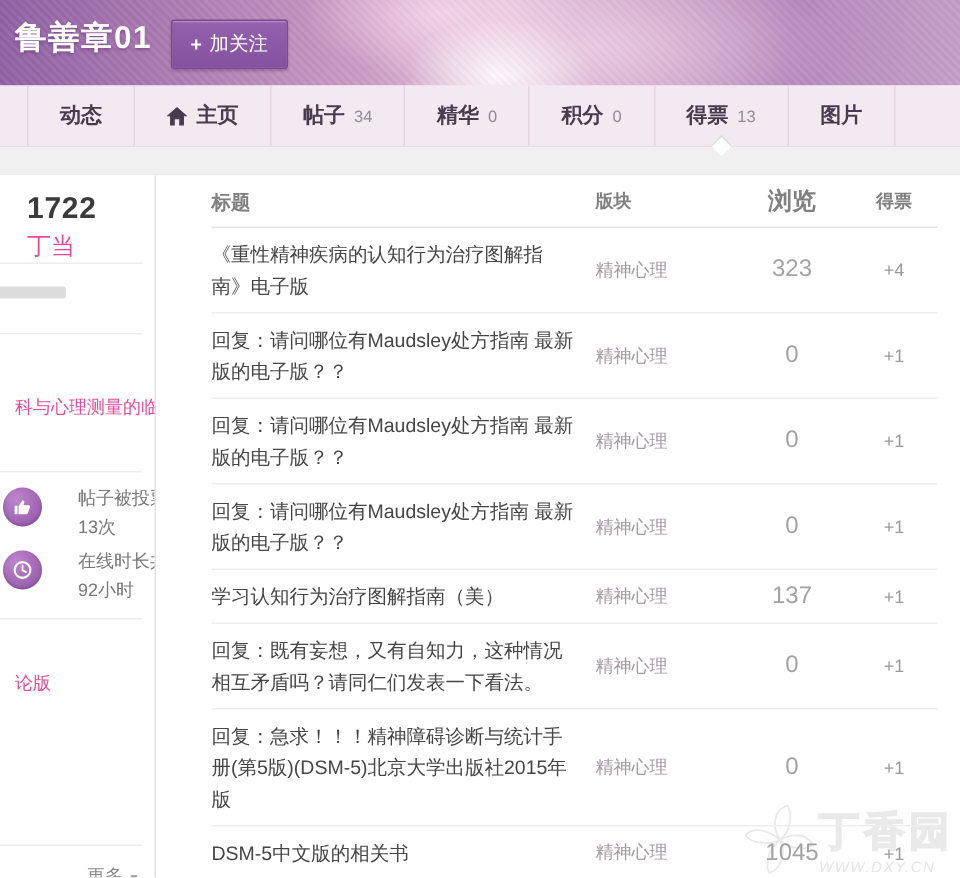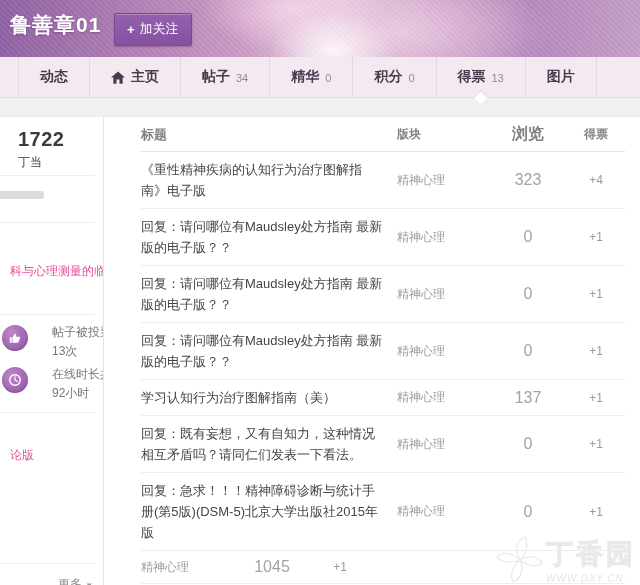--- a/index.html
+++ b/index.html
@@ -73,21 +73,21 @@
   .content { display:flex; height:468px; background:#fff; position:relative; }
 
   
   .sidebar {
     width:104px; border-right:1px solid #e4e4e4; position:relative;
     overflow:hidden; flex:none; background:#fff; z-index:2;
   }
   .sb-divider { position:absolute; left:0; right:8px; border-top:1px solid #ededed; }
   .score { position:absolute; top:11px; left:18px; }
   .score-num { font-size:20px; font-weight:bold; color:#3b3b3b; letter-spacing:.5px; }
-  .score-cur { font-size:12px; color:#404040; margin-top:3px; }
+  .score-cur { font-size:16px; color:#ec4899; margin-top:3px; }
   .gray-bar { position:absolute; top:74px; left:0; width:44px; height:8px; background:#dcdcdc; border-radius:0 2px 2px 0; }
   .sb-clip { position:absolute; left:0; font-size:12px; color:#ec4899; white-space:nowrap;margin-left:10px; }
   .stat { position:absolute; left:2px; display:flex; gap:24px; }
   .stat-ico {
     width:26px; height:26px; border-radius:50%; flex:none; margin-top:2px;
     background:radial-gradient(circle at 35% 30%, #bd86cb, #8d51a3);
     box-shadow:inset 0 -1px 2px rgba(90,40,110,.35);
     display:flex; align-items:center; justify-content:center;
   }
   .stat-ico svg { width:14px; height:14px; display:block; }
@@ -280,19 +280,20 @@
       <div class="c-views">0</div>
       <div class="c-votes">+1</div>
     </div>
     <div class="row">
       <div class="c-title">回复：急求！！！精神障碍诊断与统计手册(第5版)(DSM-5)北京大学出版社2015年版</div>
       <div class="c-board">精神心理</div>
       <div class="c-views">0</div>
       <div class="c-votes">+1</div>
     </div>
     <div class="row">
+      <div class="c-title">DSM-5中文版的相关书</div>
       <div class="c-board">精神心理</div>
       <div class="c-views">1045</div>
       <div class="c-votes">+1</div>
     </div>
 
   </div>
 </div>
 
 </body></html>

